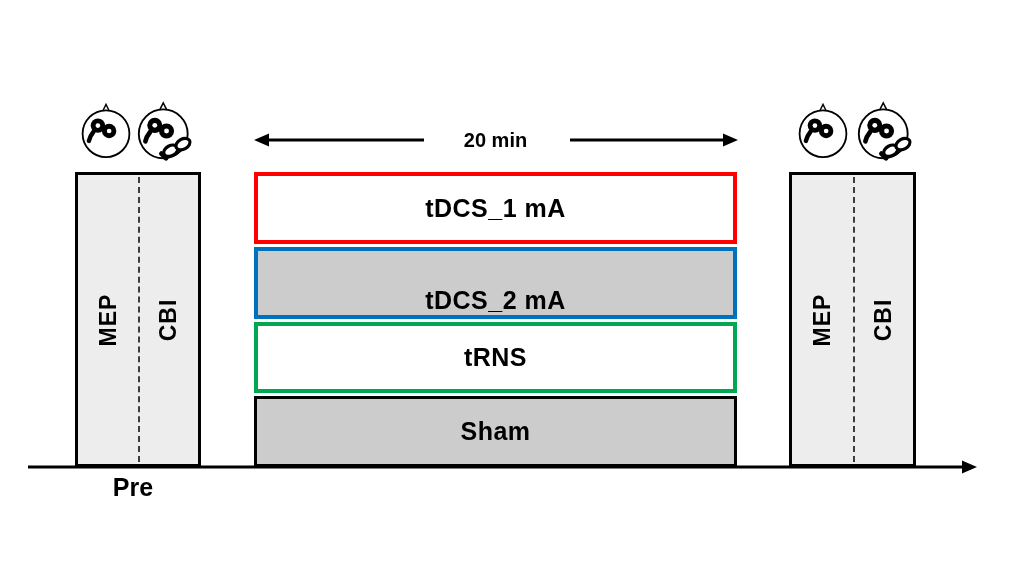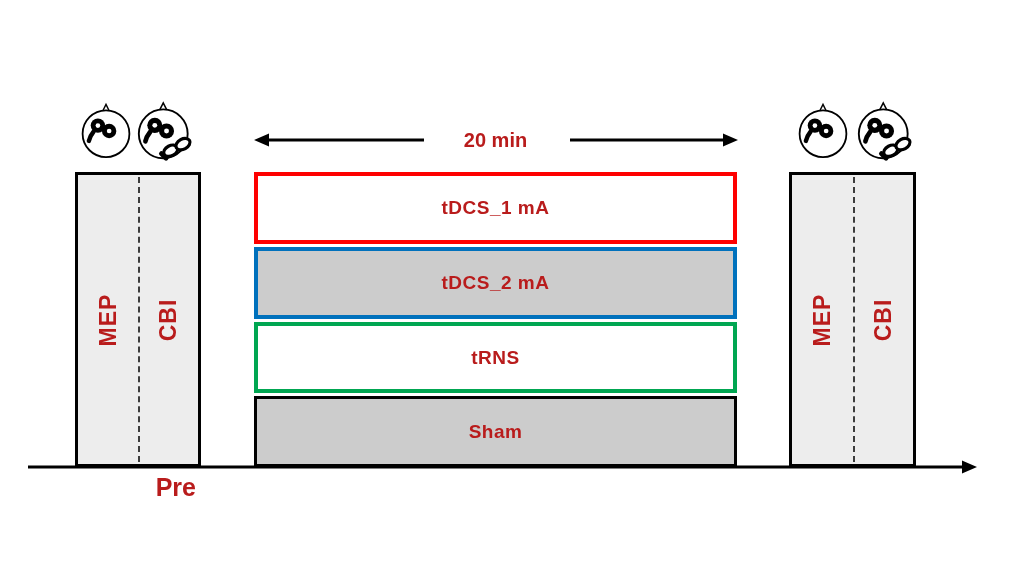--- a/index.html
+++ b/index.html
@@ -1,47 +1,47 @@
 <!DOCTYPE html>
 <html><head>
 <meta charset="utf-8">
 <style>
   html,body{margin:0;padding:0;background:#fff;}
   .figure{
     position:relative;width:1024px;height:576px;background:#ffffff;
-    font-family:"Liberation Sans", sans-serif;color:#b91c1c;overflow:hidden;
+    font-family:"Liberation Sans", sans-serif;color:#000000;overflow:hidden;
   }
   .overlay-svg{position:absolute;left:0;top:0;width:1024px;height:576px;}
   .measure-bar{
     position:absolute;top:172px;height:295px;background:#ededed;
     border:3px solid #000;box-sizing:border-box;
   }
   .bar-pre{left:75px;width:126px;}
   .bar-post{left:789px;width:127px;}
   .bar-divider{
     position:absolute;top:2px;bottom:2px;left:50%;width:0;
     border-left:2px dashed #3c3c3c;
   }
   .bar-label{
     position:absolute;top:50%;font-size:23px;font-weight:bold;letter-spacing:1px;
     white-space:nowrap;
   }
   .bar-label.left{left:25%;transform:translate(-50%,-50%) rotate(-90deg);}
   .bar-label.right{left:75%;transform:translate(-50%,-50%) rotate(-90deg);}
   .bar-caption{
-    position:absolute;top:473px;width:126px;text-align:right;
+    position:absolute;top:473px;width:126px;text-align:center;
     font-size:25px;font-weight:bold;
   }
   .caption-pre{left:70px;}
   .caption-post{left:792px;}
   .cond{
     position:absolute;left:254px;width:483px;box-sizing:border-box;
     border:4px solid #000;display:flex;align-items:center;justify-content:center;
   }
-  .cond span{font-size:19px;font-weight:bold;letter-spacing:.5px;}
+  .cond span{font-size:25px;font-weight:bold;letter-spacing:.5px;}
   .cond1{top:172px;height:72px;}
   .cond2{top:247px;height:72px;}
   .cond3{top:322px;height:71px;}
   .cond4{top:396px;height:71px;border-width:3px;}
   .duration-label{
     position:absolute;left:254px;width:483px;top:126px;height:28px;line-height:28px;
     text-align:center;font-size:20px;font-weight:bold;
   }
   .head-icon{position:absolute;}
 </style>
@@ -113,21 +113,21 @@
 
   <div class="measure-bar bar-post">
     <div class="bar-divider"></div>
     <span class="bar-label left">MEP</span>
     <span class="bar-label right">CBI</span>
   </div>
 
   <div class="cond cond1" style="border-color: rgb(254, 0, 0); background-color: rgb(255, 255, 255);">
     <span>tDCS_1 mA</span>
   </div>
-  <div class="cond cond2" style="border-color: rgb(0, 113, 188); background-color: rgb(204, 204, 204);">
+  <div class="cond cond2" style="border-color: rgb(0, 113, 188); background-color: rgb(204, 204, 204); align-items: flex-end;">
     <span>tDCS_2 mA</span>
   </div>
   <div class="cond cond4" style="border-color: rgb(0, 0, 0); background-color: rgb(204, 204, 204);">
     <span>Sham</span>
   </div>
   <div class="cond cond3" style="border-color: rgb(0, 166, 81); background-color: rgb(255, 255, 255);">
     <span>tRNS</span>
   </div>
 
   <div class="bar-caption caption-pre">Pre</div>

